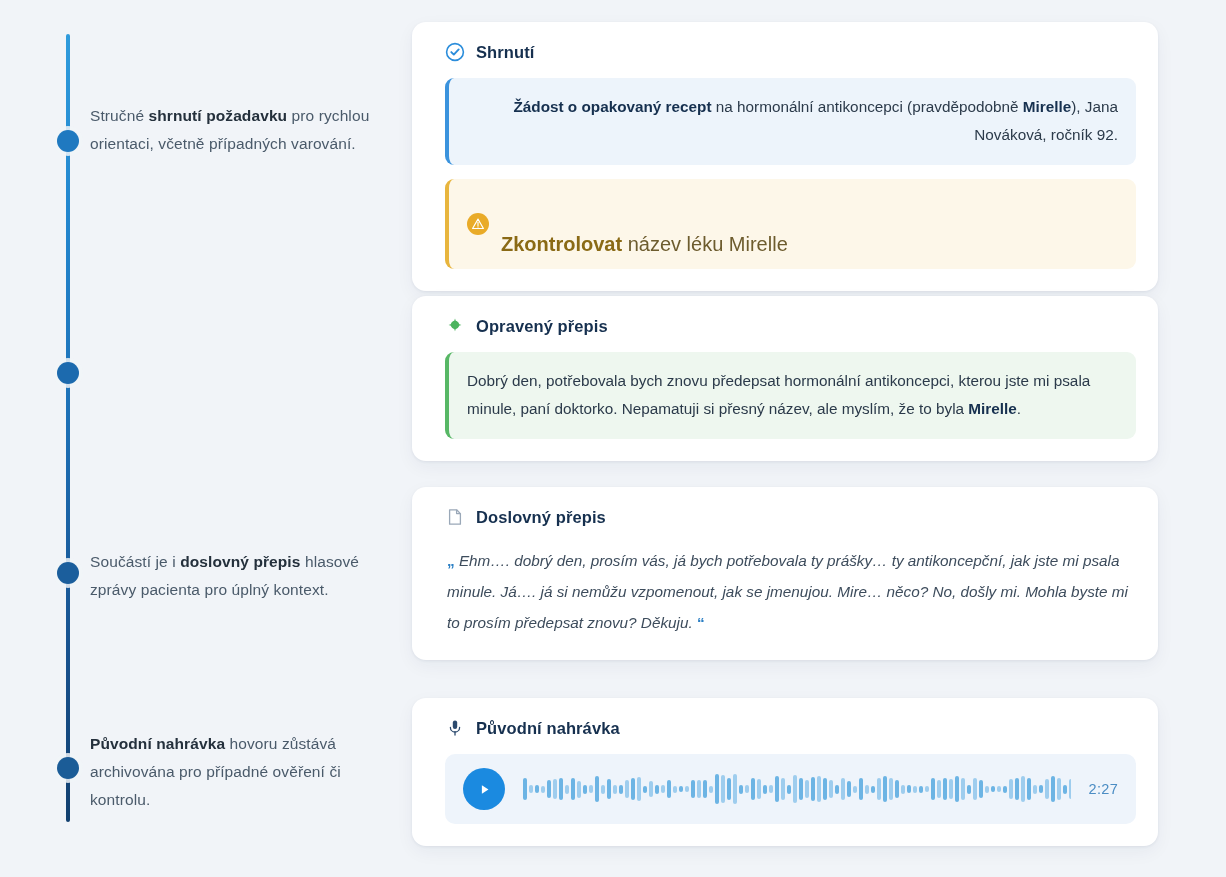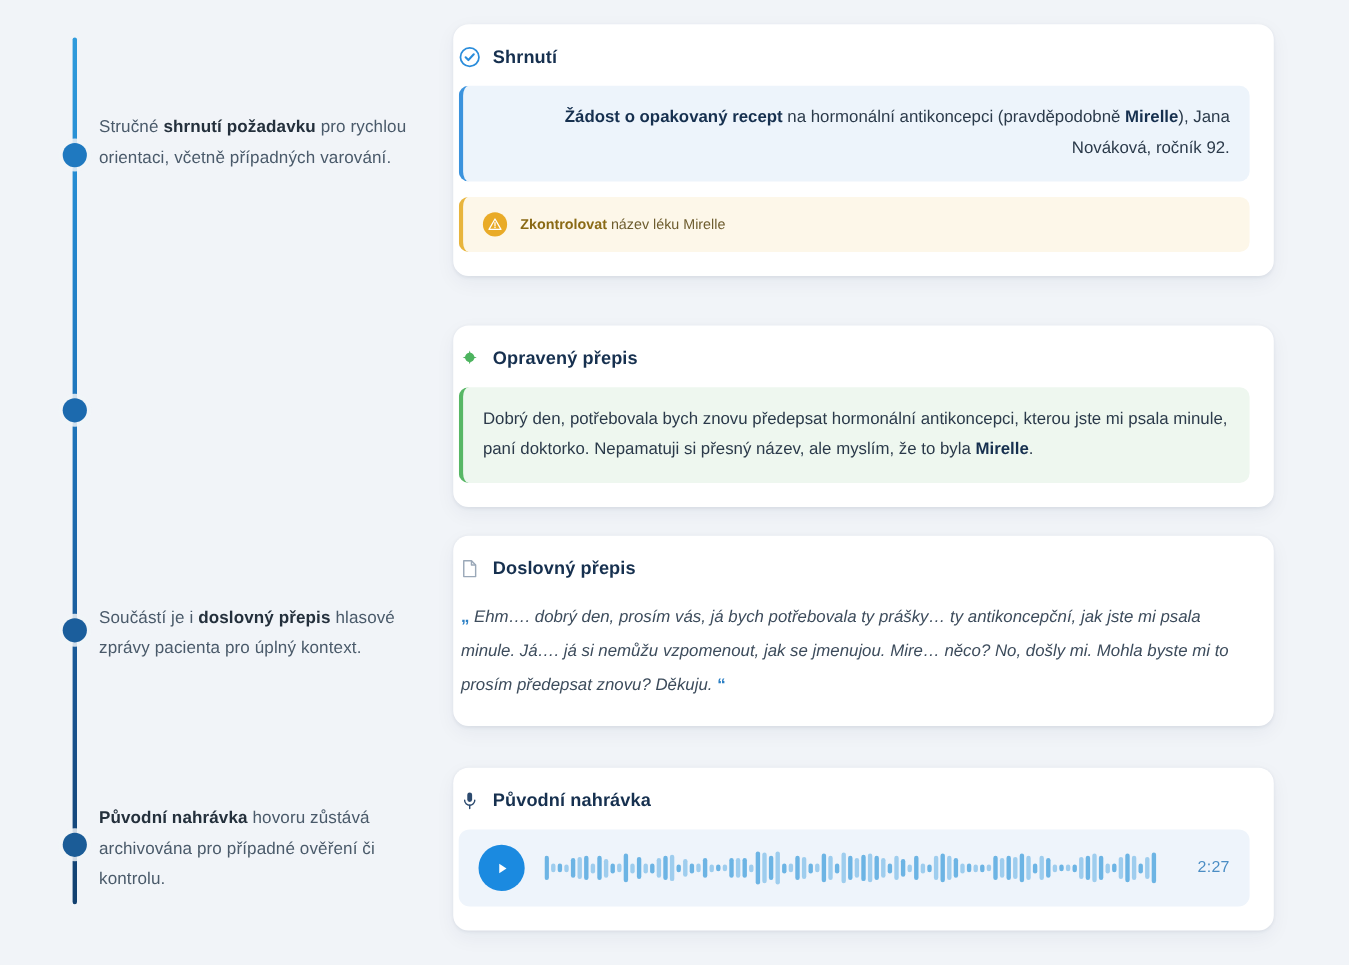--- a/index.html
+++ b/index.html
@@ -60,21 +60,21 @@
   .desc.s4 { top: 730px; }
 
   
   .card {
     position: absolute;
     left: 412px;
     width: 746px;
     background: #ffffff;
     border-radius: 14px;
     box-shadow: 0 1px 3px rgba(22,48,80,0.07), 0 6px 18px rgba(22,48,80,0.05);
-    padding: 20px 22px 22px 5px;
+    padding: 20px 22px 22px 33px;
   }
   .card.c1 { top: 22px; }
   .card.c2 { top: 296px; }
   .card.c3 { top: 487px; }
   .card.c4 { top: 698px; }
 
   .card-head {
     display: flex;
     align-items: center;
     gap: 11px;
@@ -112,21 +112,21 @@
   .block.amber {
     background: #fdf7e9;
     border-left: 4px solid #e8b53d;
     display: flex;
     align-items: center;
     gap: 12px;
     padding: 13px 18px;
     margin-top: 14px;
     line-height: 24px;
   }
-  .block.amber .warn-txt { color: #6d5c2e; font-size: 13px; }
+  .block.amber .warn-txt { color: #6d5c2e; font-size: 20px; margin-top: 40px; }
   .block.amber .warn-txt b { color: #8a6a15; font-weight: 700; }
 
   .warn-badge {
     flex: 0 0 22px;
     width: 22px; height: 22px;
     border-radius: 50%;
     background: #e9ab28;
     display: flex; align-items: center; justify-content: center;
   }
 

